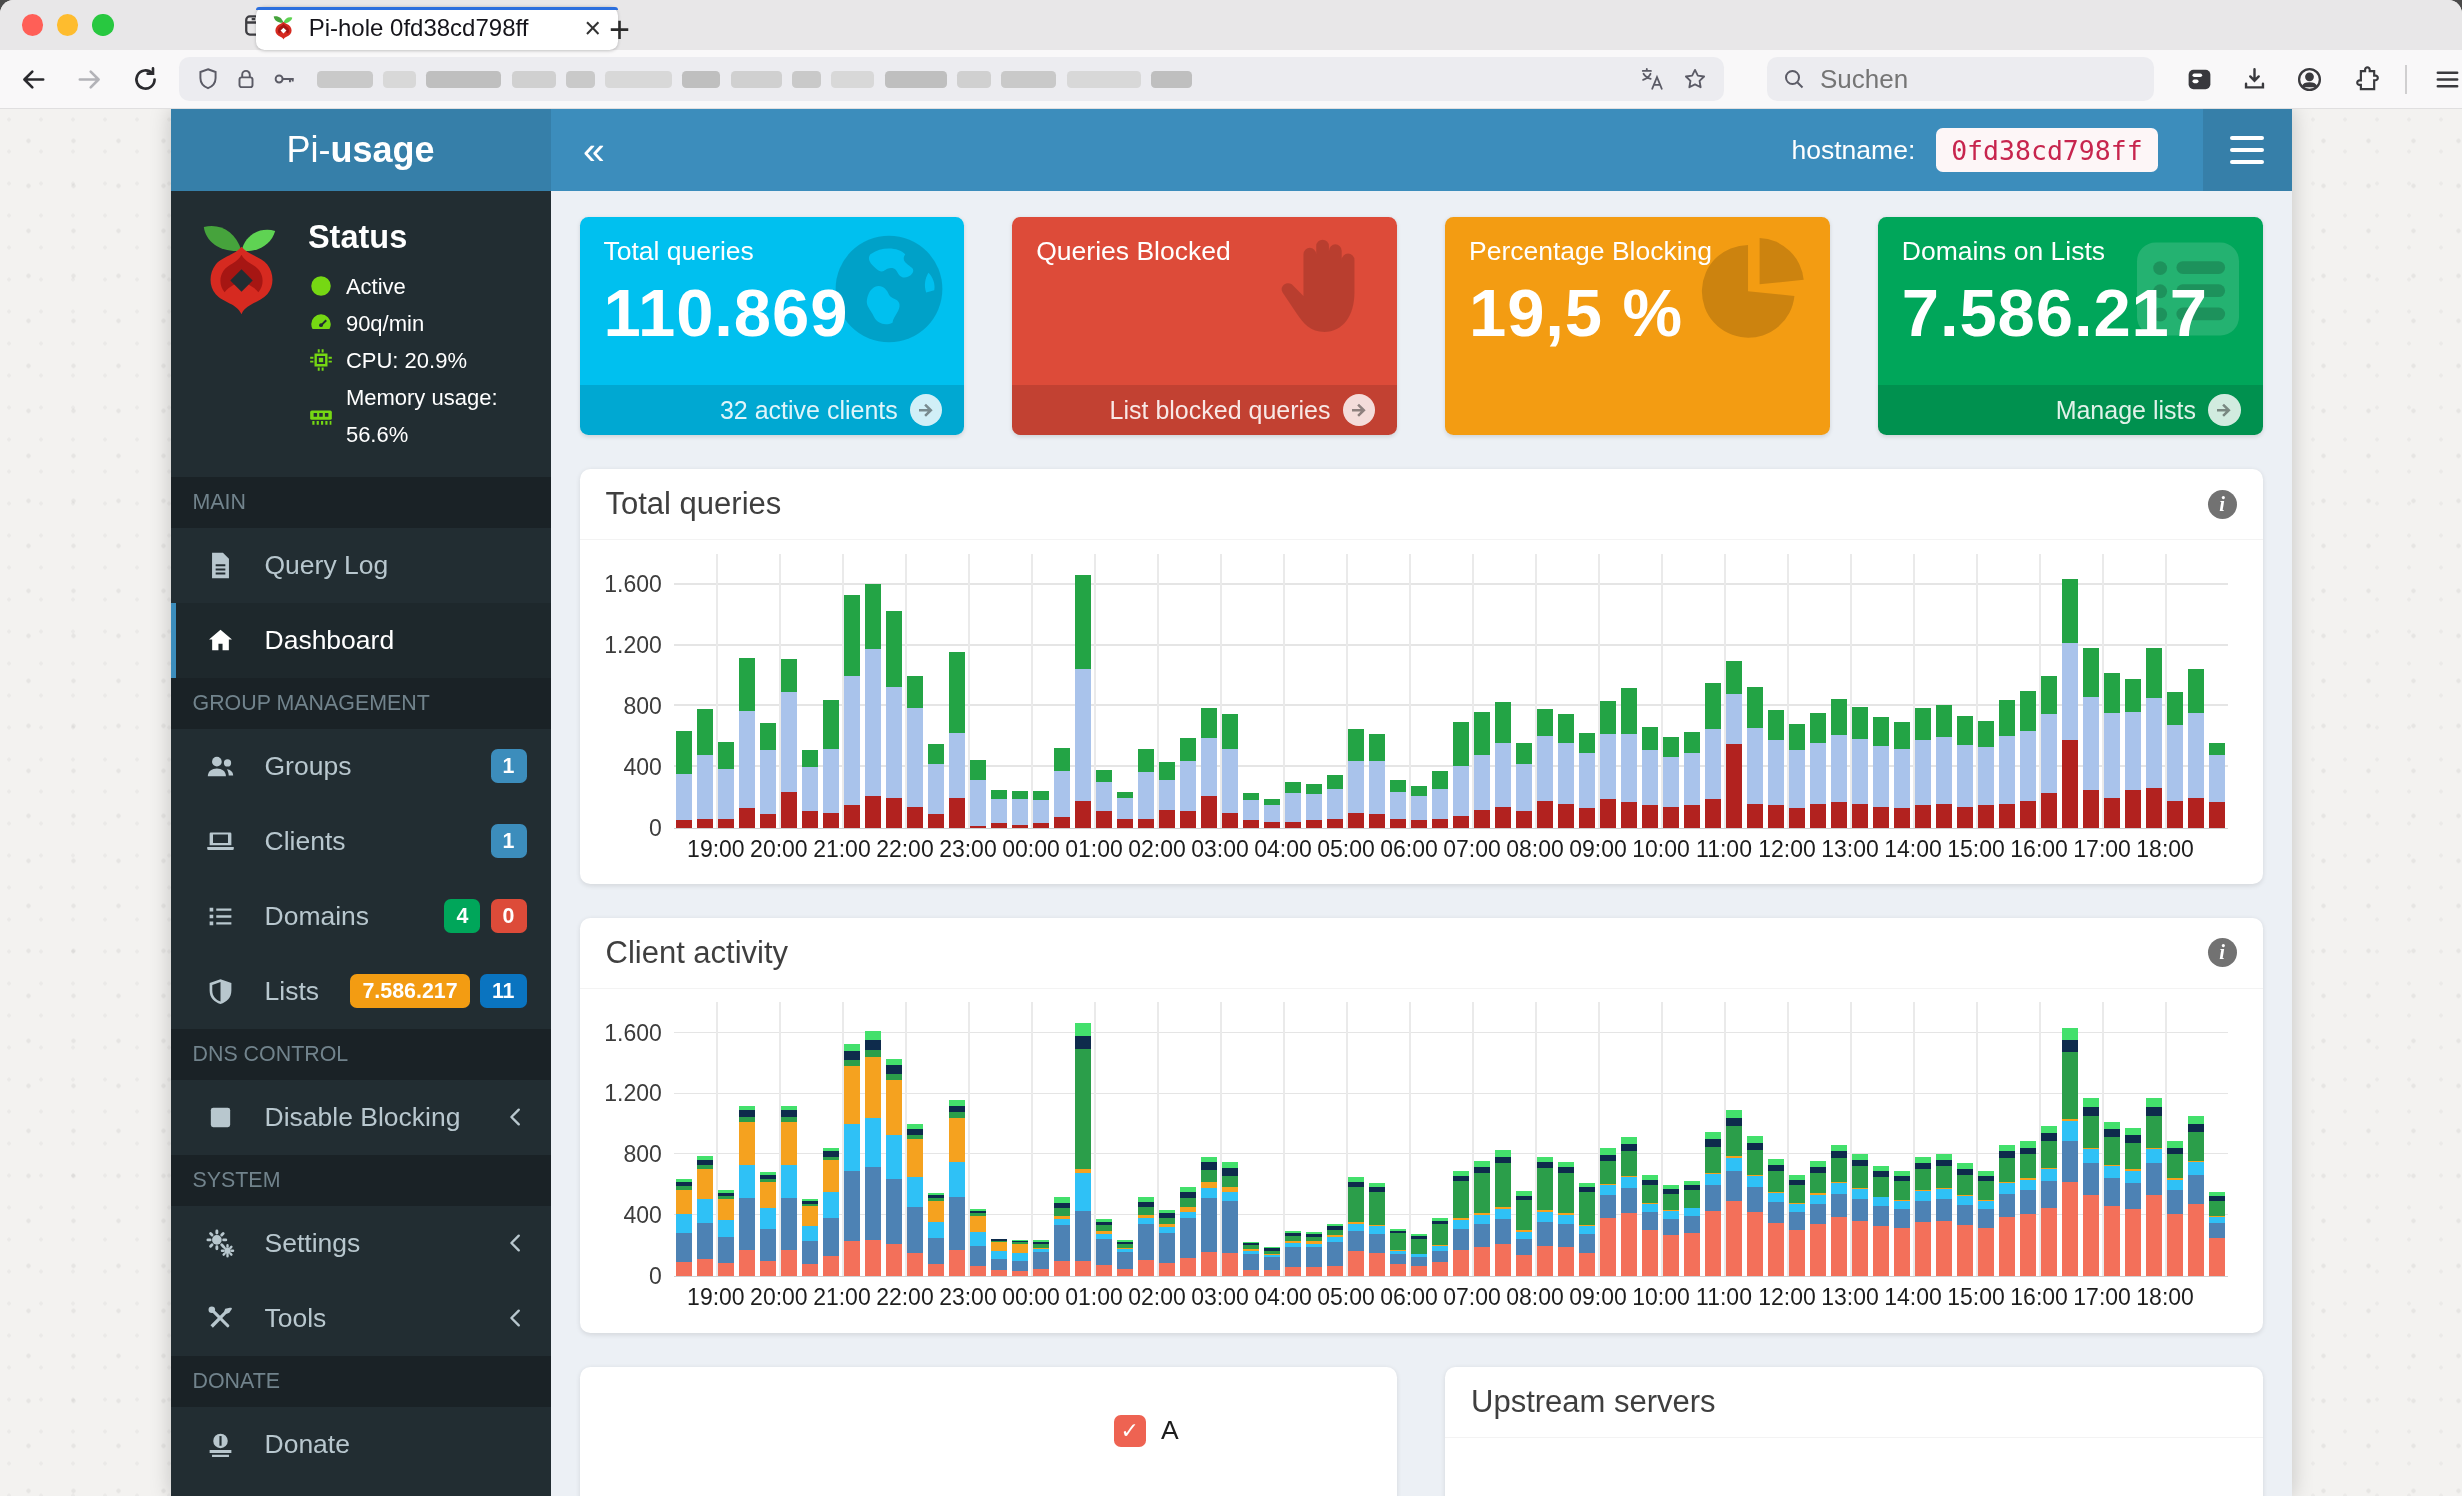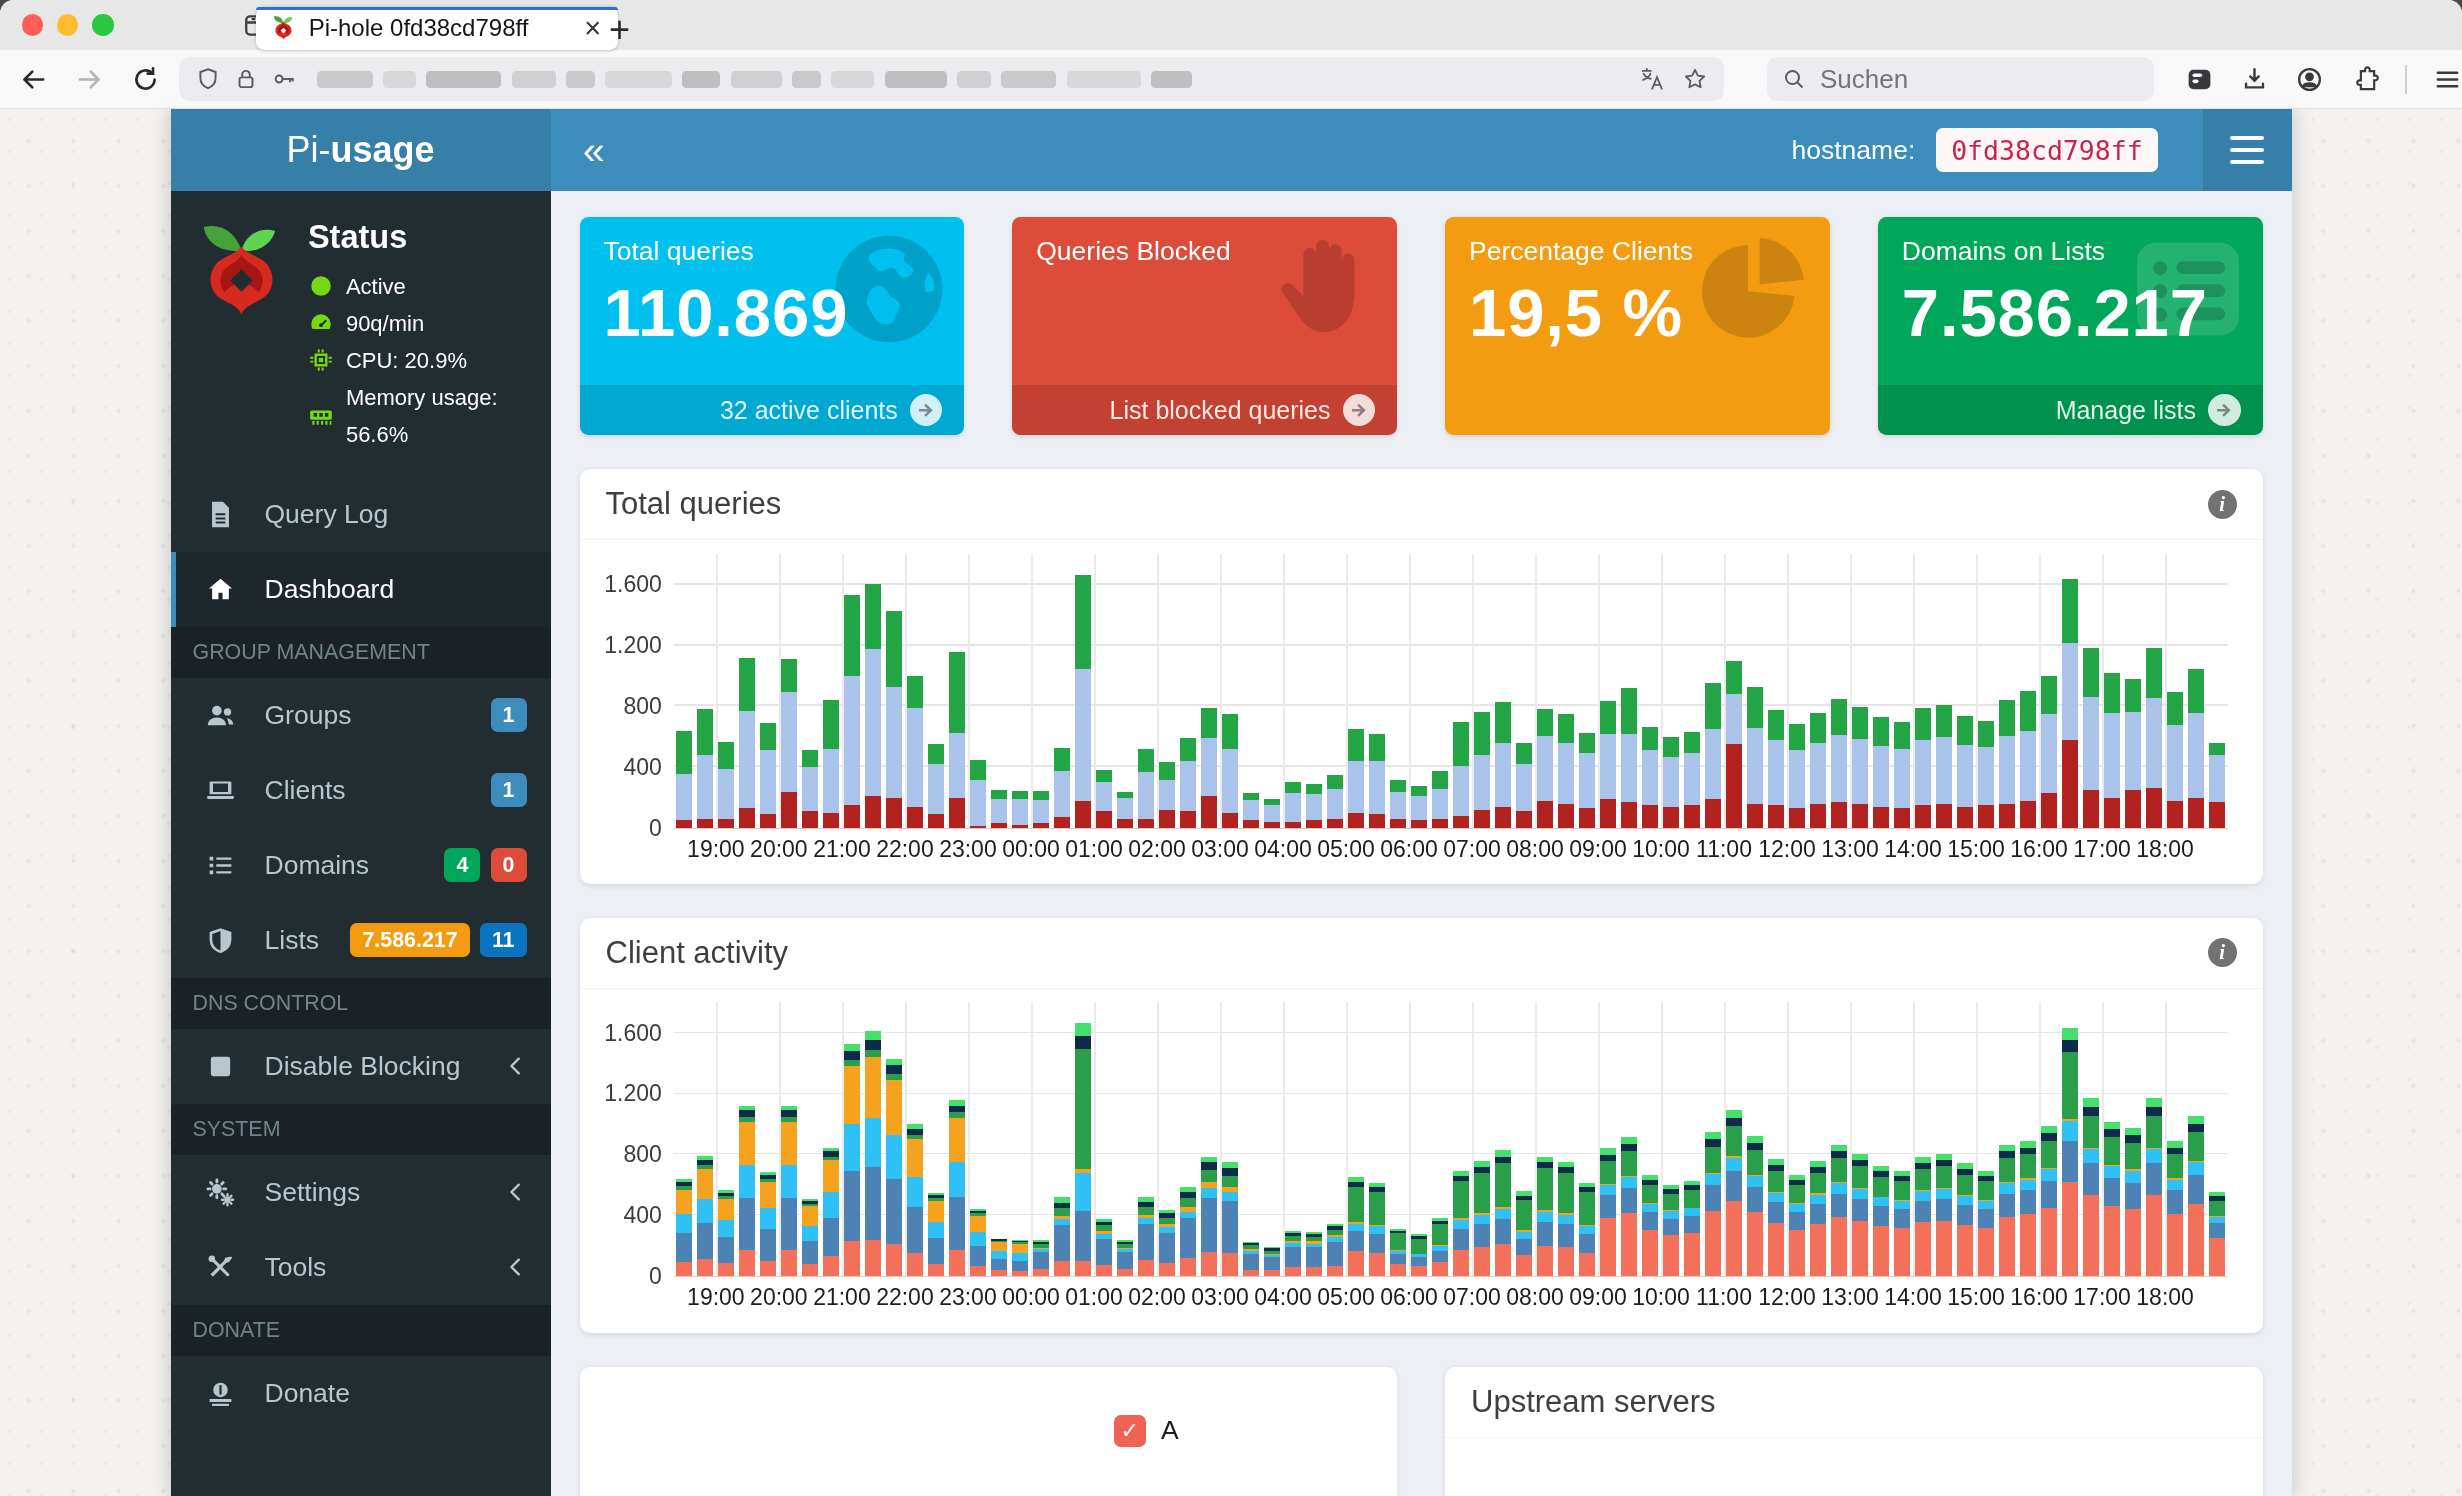--- a/index.html
+++ b/index.html
@@ -308,20 +308,21 @@
                         <path d="M4 16.5h2v3.5H4zM8 16.5h2v3.5H8zM12 16.5h2v3.5h-2zM16 16.5h2v3.5h-2zM20 16.5h1.6v3.5H20z"></path>
                         <path d="M5.2 9.3h3.2v3.4H5.2zM10.4 9.3h3.2v3.4h-3.2zM15.6 9.3h3.2v3.4h-3.2z" fill="#222d32"></path>
                       </svg>
                     </span>
                     <span>Memory usage: 56.6%</span>
                   </div>
                 </div>
             </div>
           </div>
           <nav id="sidebar-menu">
+              <div class="menu-header">MAIN</div>
               <div class="menu-item">
                 <span class="micon">
                   <svg viewBox="0 0 24 24">
                     <path d="M5 1.5h9l5 5V22.5H5z"></path>
                     <path d="M8 11h8v1.7H8zm0 3.4h8v1.7H8zm0 3.4h8v1.7H8z" fill="#222d32"></path>
                   </svg>
                 </span>
                 <span>Query Log</span>
               </div>
               <div class="menu-item active">
@@ -480,21 +481,21 @@
                   <span>List blocked queries</span>
                   <span class="card-arrow">
                     <svg viewBox="0 0 24 24">
                       <path d="M3.5 10.5h10.2L9.6 6.4l2.1-2.1 7.8 7.7-7.8 7.7-2.1-2.1 4.1-4.1H3.5z" fill="rgba(0,0,0,.42)"></path>
                     </svg>
                   </span>
                 </div>
               </div>
               <div class="card" style="--c: #f39c12;">
                 <div class="card-body">
-                  <div class="card-title">Percentage Clients</div>
+                  <div class="card-title">Percentage Blocking</div>
                   <div class="card-value">19,5 %</div>
                 </div>
                 <div class="card-ico"><svg viewBox="0 0 100 100" fill="rgba(0,0,0,.16)">
                     <path d="M44 12A40 40 0 1 0 84 56L44 52z"></path>
                     <path d="M54 6a40 40 0 0 1 38 36L54 46z"></path>
                   </svg></div>
               </div>
               <div class="card" style="--c: #00a65a;">
                 <div class="card-body">
                   <div class="card-title">Domains on Lists</div>

